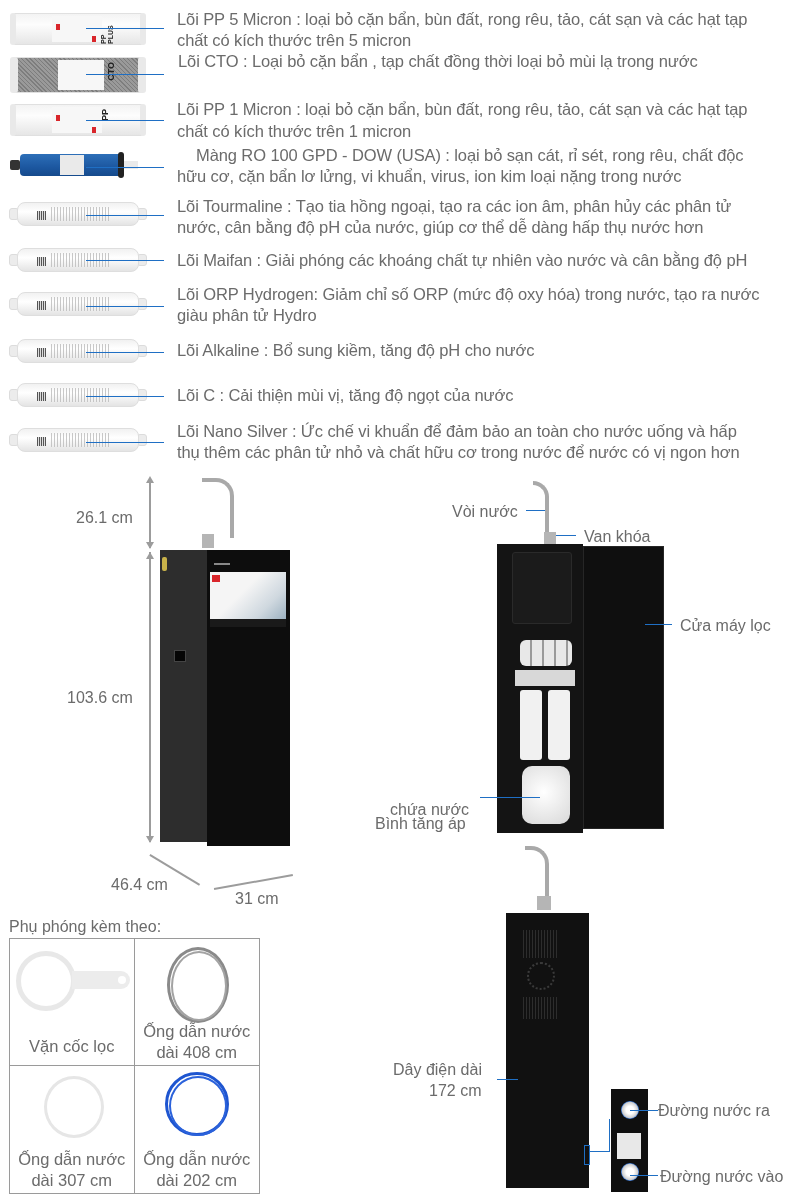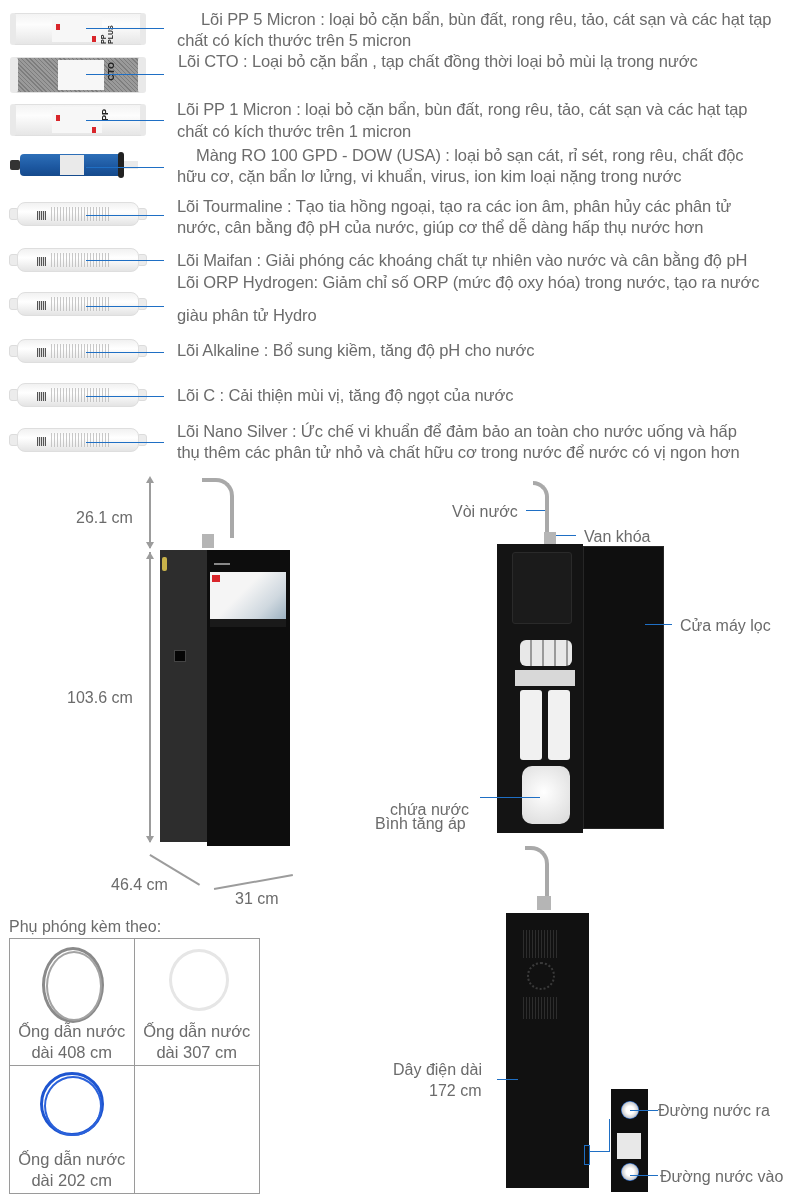--- a/index.html
+++ b/index.html
@@ -55,21 +55,21 @@
 
   <div class="cart-big" style="left:11px;top:13px;width:134px;height:32px;">
     <div class="cap-l"></div>
       <div class="cap-r"></div>
     <div class="label"></div>
       <div class="redmark" style="top:10px;"></div>
       <div class="redmark" style="top:22px;left:80px;"></div>
     <div class="name">PP PLUS</div>
   </div>
   <div class="line" style="left:86px;top:28px;width:78px;"></div>
-  <div class="abs txt" style="left:177px;top:9px;margin-left:24px;">Lõi PP 5 Micron : loại bỏ cặn bẩn, bùn đất, rong rêu, tảo, cát sạn và các hạt tạp</div>
+  <div class="abs txt" style="left:177px;top:9px;">Lõi PP 5 Micron : loại bỏ cặn bẩn, bùn đất, rong rêu, tảo, cát sạn và các hạt tạp</div>
   <div class="abs txt" style="left:177px;top:30px;">chất có kích thước trên 5 micron</div>
 
   <div class="cart-big carbon" style="left:11px;top:57px;width:134px;height:36px;">
     <div class="cap-l" style="width:8px;"></div>
       <div class="cap-r" style="width:8px;"></div>
     <div class="label" style="left:46px;width:46px;"></div>
     <div class="name" style="font-size:9px;left:94px;">CTO</div>
   </div>
   <div class="line" style="left:86px;top:74px;width:78px;"></div>
   <div class="abs txt" style="left:178px;top:51px;text-align:right;">Lõi CTO : Loại bỏ cặn bẩn , tạp chất đồng thời loại bỏ mùi lạ trong nước</div>
@@ -119,21 +119,21 @@
   <div class="abs txt" style="left:177px;top:250px;">Lõi Maifan : Giải phóng các khoáng chất tự nhiên vào nước và cân bằng độ pH</div>
 
   <div class="inline-cart" style="left:9px;top:292px;width:138px;">
     <div class="end" style="left:0;"></div>
       <div class="end" style="right:0;"></div>
       <div class="body"></div>
       <div class="qr"></div>
       <div class="txtblk"></div>
   </div>
   <div class="line" style="left:86px;top:306px;width:78px;"></div>
-  <div class="abs txt" style="left:177px;top:272px;">Lõi ORP Hydrogen: Giảm chỉ số ORP (mức độ oxy hóa) trong nước, tạo ra nước</div>
+  <div class="abs txt" style="left:177px;top:284px;">Lõi ORP Hydrogen: Giảm chỉ số ORP (mức độ oxy hóa) trong nước, tạo ra nước</div>
   <div class="abs txt" style="left:177px;top:305px;">giàu phân tử Hydro</div>
 
   <div class="inline-cart" style="left:9px;top:339px;width:138px;">
     <div class="end" style="left:0;"></div>
       <div class="end" style="right:0;"></div>
       <div class="body"></div>
       <div class="qr"></div>
       <div class="txtblk"></div>
   </div>
   <div class="line" style="left:86px;top:352px;width:78px;"></div>
@@ -215,20 +215,28 @@
   <div class="abs lbl" style="left:452px;top:501px;">Vòi nước</div>
   <div class="abs lbl" style="left:584px;top:526px;">Van khóa</div>
   <div class="abs lbl" style="left:680px;top:615px;">Cửa máy lọc</div>
   <div class="abs lbl" style="left:375px;top:813px;">Bình tăng áp</div>
   <div class="abs lbl" style="left:390px;top:799px;">chứa nước</div>
 </div>
 
 <div class="abs lbl" style="left:9px;top:916px;">Phụ phóng kèm theo:</div>
 <div class="acc-grid">
   <div class="acc-cell">
+    <div class="abs" style="left:6px;top:12px;width:60px;height:60px;border:5px solid #e8e8e8;border-radius:50%;"></div>
+    <div class="abs" style="left:62px;top:32px;width:58px;height:18px;background:#ececec;border-radius:0 9px 9px 0;"></div>
+    <div class="abs" style="left:108px;top:37px;width:8px;height:8px;background:#fff;border-radius:50%;"></div>
+    <div class="acc-cap" style="bottom:8px;">
+        <div>Vặn cốc lọc</div>
+      </div>
+  </div>
+  <div class="acc-cell">
     <div class="coil" style="left:32px;top:8px;width:62px;height:76px;border:3px solid #8a8a8a;"></div>
     <div class="coil" style="left:36px;top:12px;width:56px;height:70px;border:2px solid #a3a3a3;"></div>
     <div class="acc-cap">
         <div>Ống dẫn nước</div>
         <div>dài 408 cm</div>
       </div>
   </div>
   <div class="acc-cell">
     <div class="coil" style="left:34px;top:10px;width:60px;height:62px;border:3px solid #e6e6e6;"></div>
     <div class="acc-cap">

